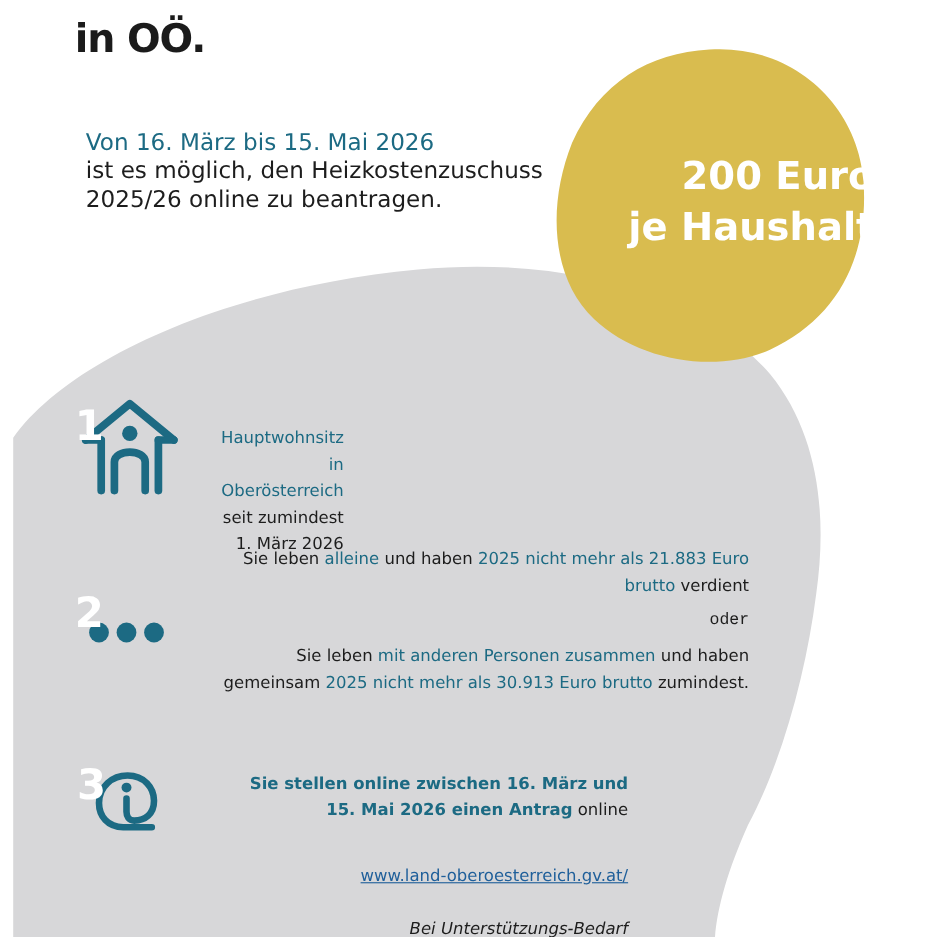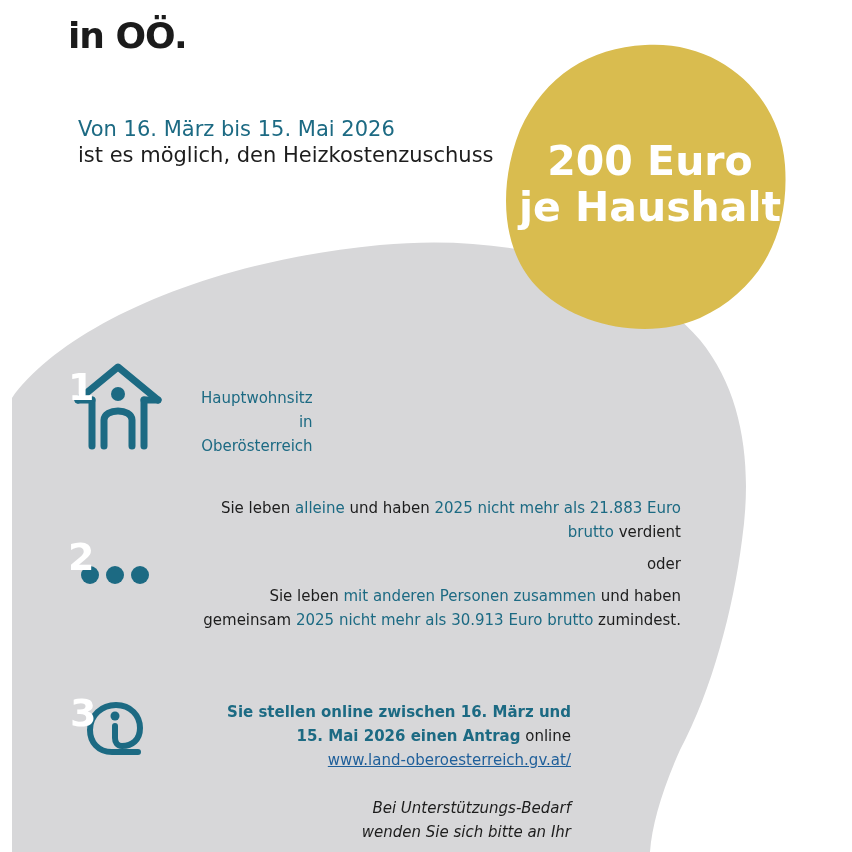--- a/index.html
+++ b/index.html
@@ -13,48 +13,49 @@
       font-family: "DejaVu Sans", sans-serif; font-weight: bold;
       font-size: 36px; letter-spacing: -1px; color: #1b1b1b; line-height: 60px;
       z-index: 2;
     }
 
     .intro { position: absolute; left: 78px; top: 116px; font-size: 21px; line-height: 26px; z-index: 2; }
     .intro .teal { color: #1c6a83; }
 
     .badge-text {
       position: absolute; left: 505px; top: 138px; width: 290px;
-      text-align: center; color: #ffffff; font-weight: bold;
-      font-size: 41px; line-height: 46px; z-index: 3;
+      text-align: right; color: #ffffff; font-weight: bold;
+      font-size: 35px; line-height: 46px; z-index: 3;
     }
 
     .step { position: absolute; z-index: 2; }
     .step-num {
       position: absolute; color: #ffffff; font-weight: bold; font-size: 38px; line-height: 38px;
     }
     .step-text { position: absolute; font-size: 15px; line-height: 24px; color: #1d1d1d; text-align: right; }
     .teal { color: #1c6a83; }
     .teal-b { color: #1c6a83; font-weight: bold; }
-    .link { color: #1f5f9a; text-decoration: underline; }
+    .link { color: #1f5f9a; text-decoration: underline; margin-top: 36px; }
     .italic { font-style: italic; }
-    .oder { display: block; margin: 8px 0; }
+    .oder { display: block; margin: 8px 0; font-family: Liberation Mono, monospace; }
   </style>
 </head>
 <body>
 
 <svg class="blob-layer" viewBox="0 0 852 852" xmlns="http://www.w3.org/2000/svg">
   <path d="M12 398 C 60 330, 200 262, 380 245 C 520 232, 640 270, 700 340 C 745 395, 752 470, 742 540 C 733 610, 712 690, 680 750 C 662 790, 652 825, 650 852 L 12 852 Z" fill="#D7D7D9"></path>
   <path d="M645 45 C 720 40, 780 95, 785 165 C 790 235, 760 290, 700 318 C 650 340, 580 328, 540 290 C 500 252, 498 185, 520 130 C 545 75, 590 48, 645 45 Z" fill="#D9BC4F"></path>
 </svg>
 
 <div class="headline">in OÖ.</div>
 
 <div class="intro">
   <div class="teal">Von 16. März bis 15. Mai 2026</div>
   <div>ist es möglich, den Heizkostenzuschuss</div>
+  <div>2025/26 online zu beantragen.</div>
 </div>
 
 <div class="badge-text">
   <div>200 Euro</div>
   <div>je Haushalt</div>
 </div>
 
 <div class="step" style="left:0;top:0;">
   <svg style="position:absolute;left:72px;top:362px;" width="92" height="92" viewBox="0 0 92 92">
     <g fill="none" stroke="#1C6A83" stroke-width="7" stroke-linecap="round" stroke-linejoin="round">
@@ -63,20 +64,21 @@
       <line x1="72" y1="38" x2="86" y2="38"></line>
       <line x1="20" y1="38" x2="20" y2="84"></line>
       <line x1="72" y1="38" x2="72" y2="84"></line>
       <path d="M32 84 L32 58 C32 46, 60 46, 60 58 L60 84"></path>
     </g>
     <circle cx="46" cy="32" r="7" fill="#1C6A83"></circle>
   </svg>
   <div class="step-num" style="left:68px;top:368px;">1</div>
   <div class="step-text" style="left:201px;top:386px;">
     <div class="teal">Hauptwohnsitz in Oberösterreich</div>
+    <div>seit zumindest 1. März 2026</div>
   </div>
 </div>
 
 <div class="step" style="left:0;top:0;">
   <svg style="position:absolute;left:80px;top:564px;" width="70" height="22" viewBox="0 0 70 22">
     <circle cx="10" cy="11" r="9" fill="#1C6A83"></circle>
     <circle cx="35" cy="11" r="9" fill="#1C6A83"></circle>
     <circle cx="60" cy="11" r="9" fill="#1C6A83"></circle>
   </svg>
   <div class="step-num" style="left:68px;top:538px;">2</div>

